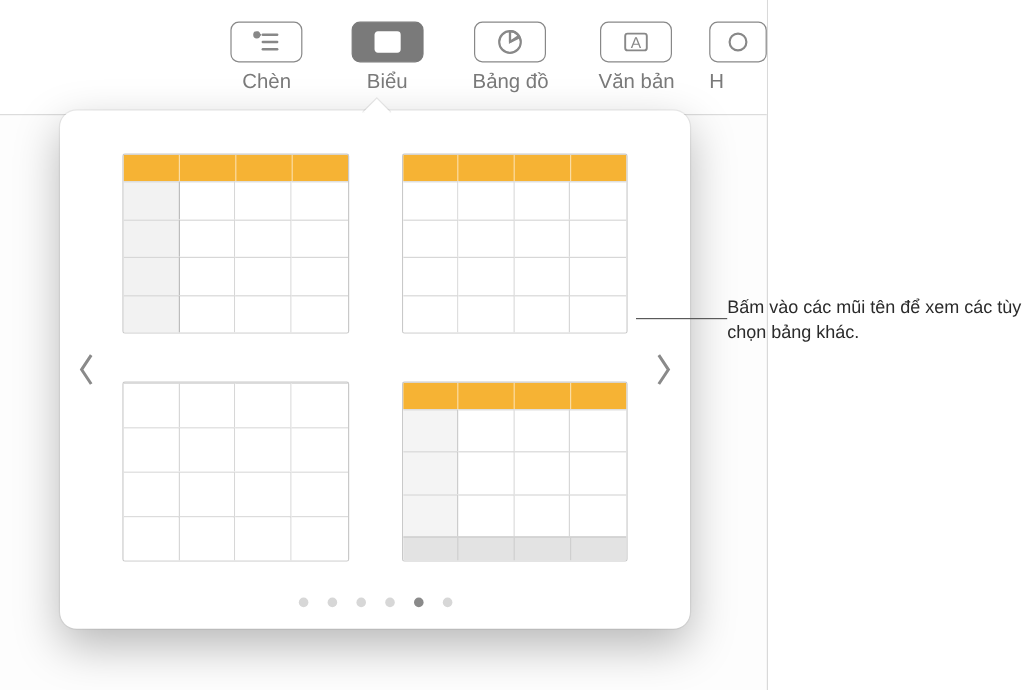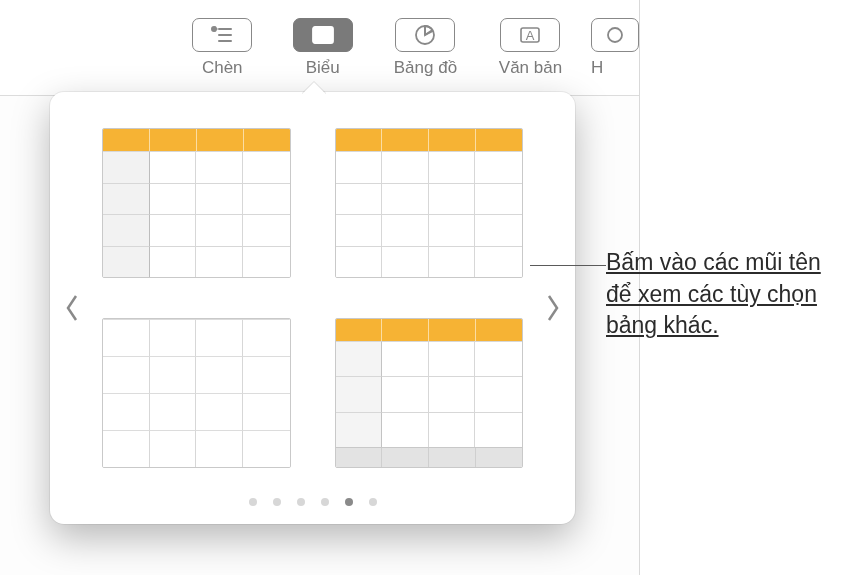--- a/index.html
+++ b/index.html
@@ -187,24 +187,23 @@
     }
     .callout-line {
       position: absolute;
       left: -76px;
       top: 18px;
       width: 76px;
       height: 1px;
       background: #5a5a5a;
     }
     .callout-text {
-      font-size: 23px;
+      font-size: 15px;
       line-height: 1.38;
       color: #2b2b2b;
-      text-decoration: underline;
     }
   </style>
 </head>
 <body>
 
 <div class="canvas">
 
   <div class="toolbar">
     <div class="tbitem">
       <div class="tbicon">

